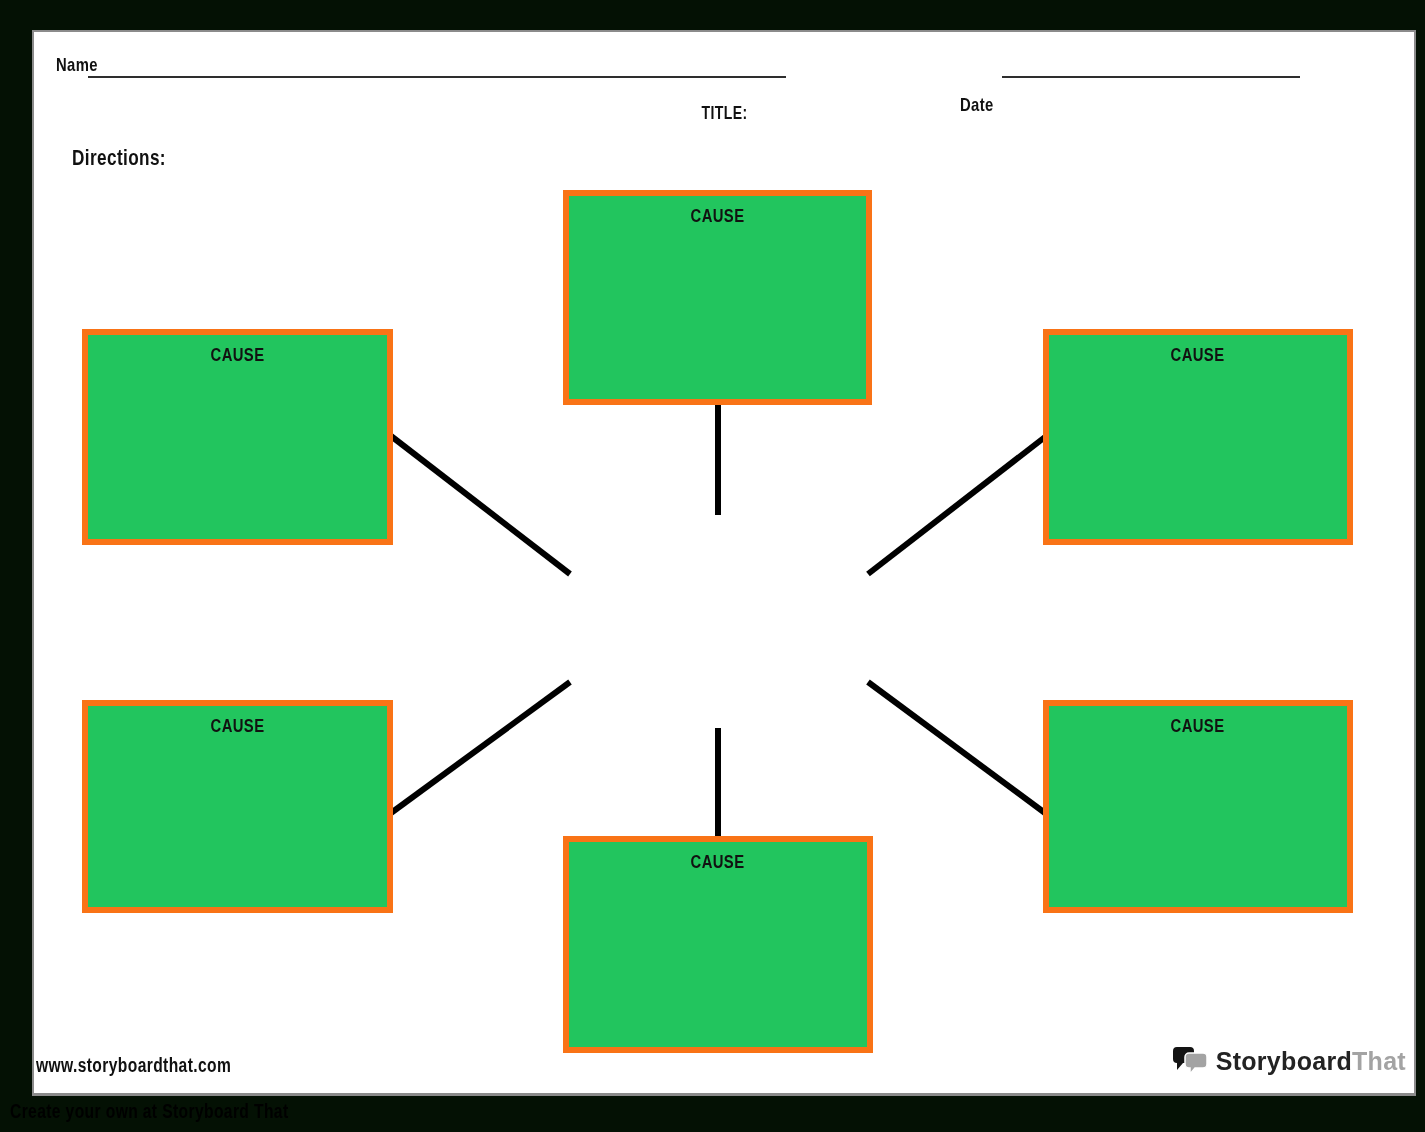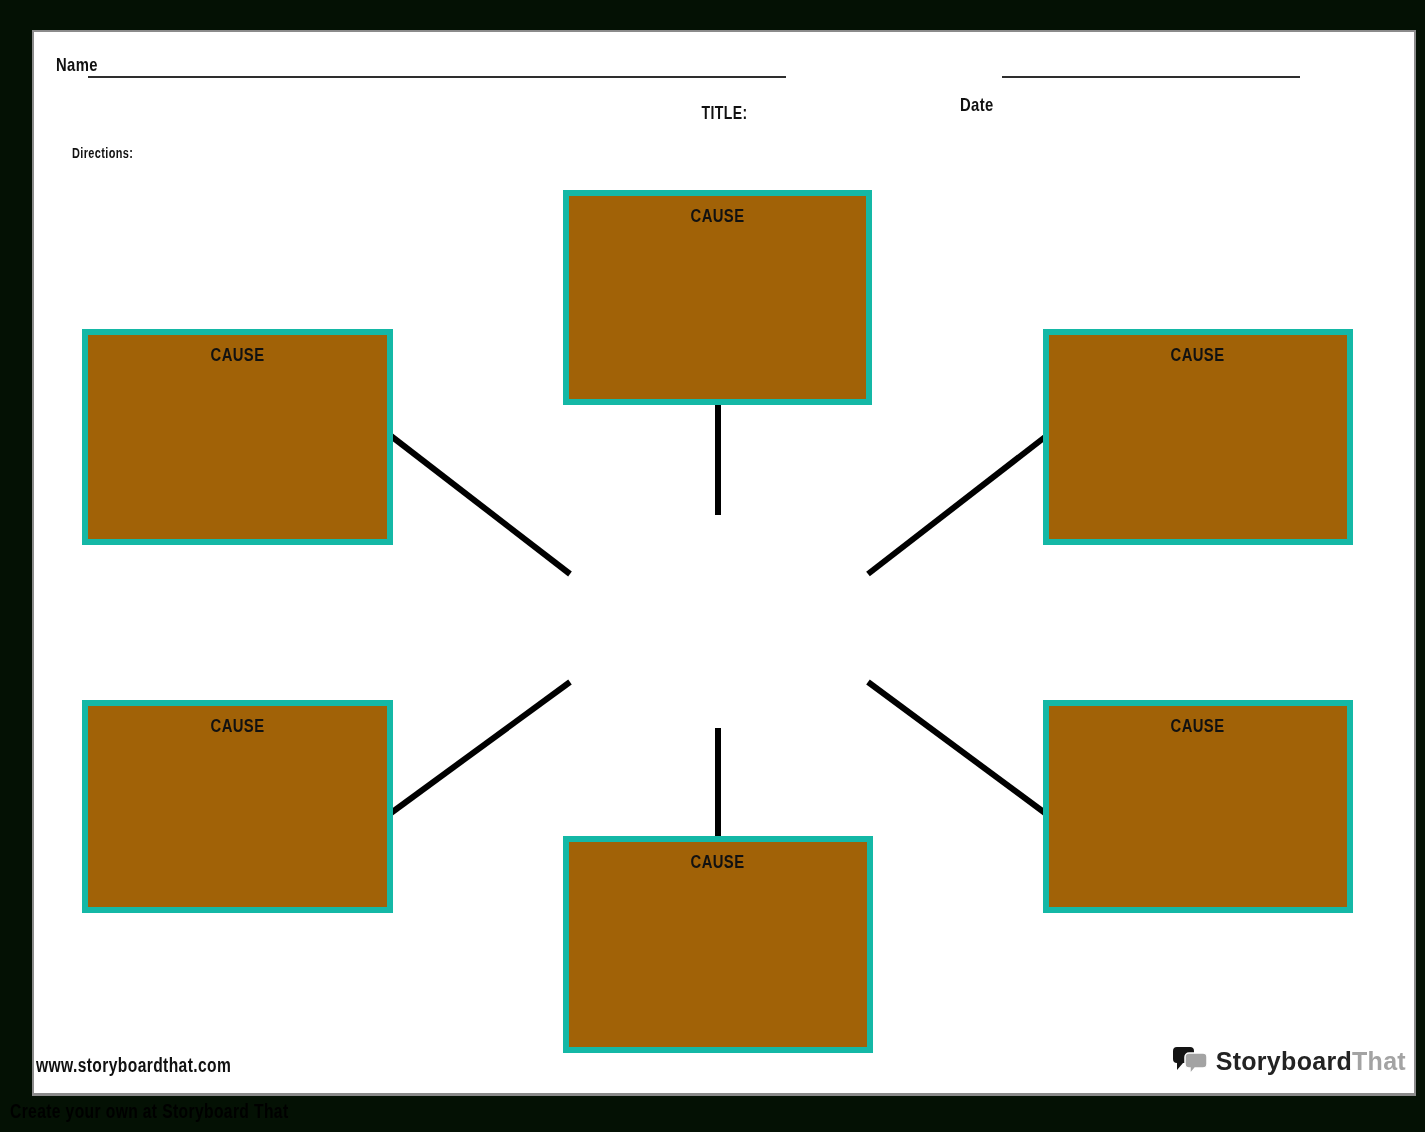--- a/index.html
+++ b/index.html
@@ -51,22 +51,22 @@
   .diagram-svg {
     position: absolute;
     left: 0;
     top: 0;
     z-index: 0;
   }
   .node {
     position: absolute;
     z-index: 1;
     box-sizing: border-box;
-    background: #a16207;
-    border: 6px solid #14b8a6;
+    background: #22c55e;
+    border: 6px solid #f97316;
     text-align: center;
   }
   .node-label {
     display: inline-block;
     margin-top: 9px;
     font-size: 19px;
     font-weight: bold;
     color: #111111;
     transform: scaleX(0.78);
     letter-spacing: 0.5px;
@@ -118,21 +118,21 @@
 
     <div class="lbl" style="left:926px; top:22px; font-size:19px;margin-top:40px;">
       <span class="squeeze">Date</span>
     </div>
     <div class="writein-line" style="left:968px; top:44px; width:298px;"></div>
 
     <div class="lbl" style="left:0; right:0; top:71px; font-size:18px; text-align:center;">
       <span class="squeeze-c">TITLE:</span>
     </div>
 
-    <div class="lbl" style="left:2px; top:113px; font-size:14px;padding-left:36px;">
+    <div class="lbl" style="left:2px; top:113px; font-size:22px;padding-left:36px;">
       <span class="squeeze">Directions:</span>
     </div>
 
     <svg class="diagram-svg" width="1380" height="1061" viewBox="0 0 1380 1061">
       <line x1="684" y1="373" x2="684" y2="483" stroke="#000" stroke-width="6"></line>
       <line x1="684" y1="696" x2="684" y2="804" stroke="#000" stroke-width="6"></line>
       <line x1="357" y1="404" x2="536" y2="542" stroke="#000" stroke-width="6"></line>
       <line x1="834" y1="542" x2="1011" y2="405" stroke="#000" stroke-width="6"></line>
       <line x1="357" y1="781" x2="536" y2="650" stroke="#000" stroke-width="6"></line>
       <line x1="834" y1="650" x2="1011" y2="781" stroke="#000" stroke-width="6"></line>

